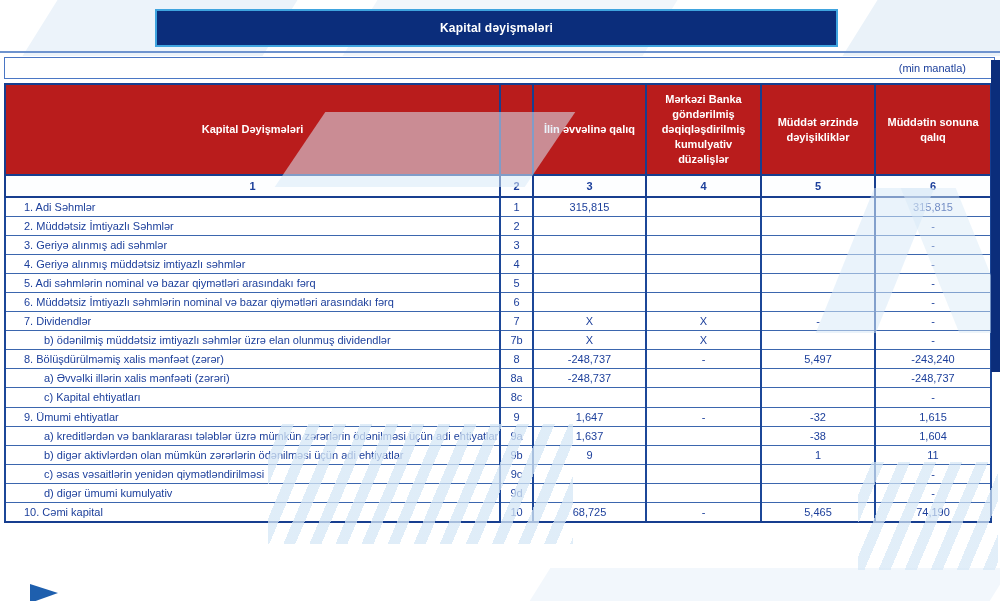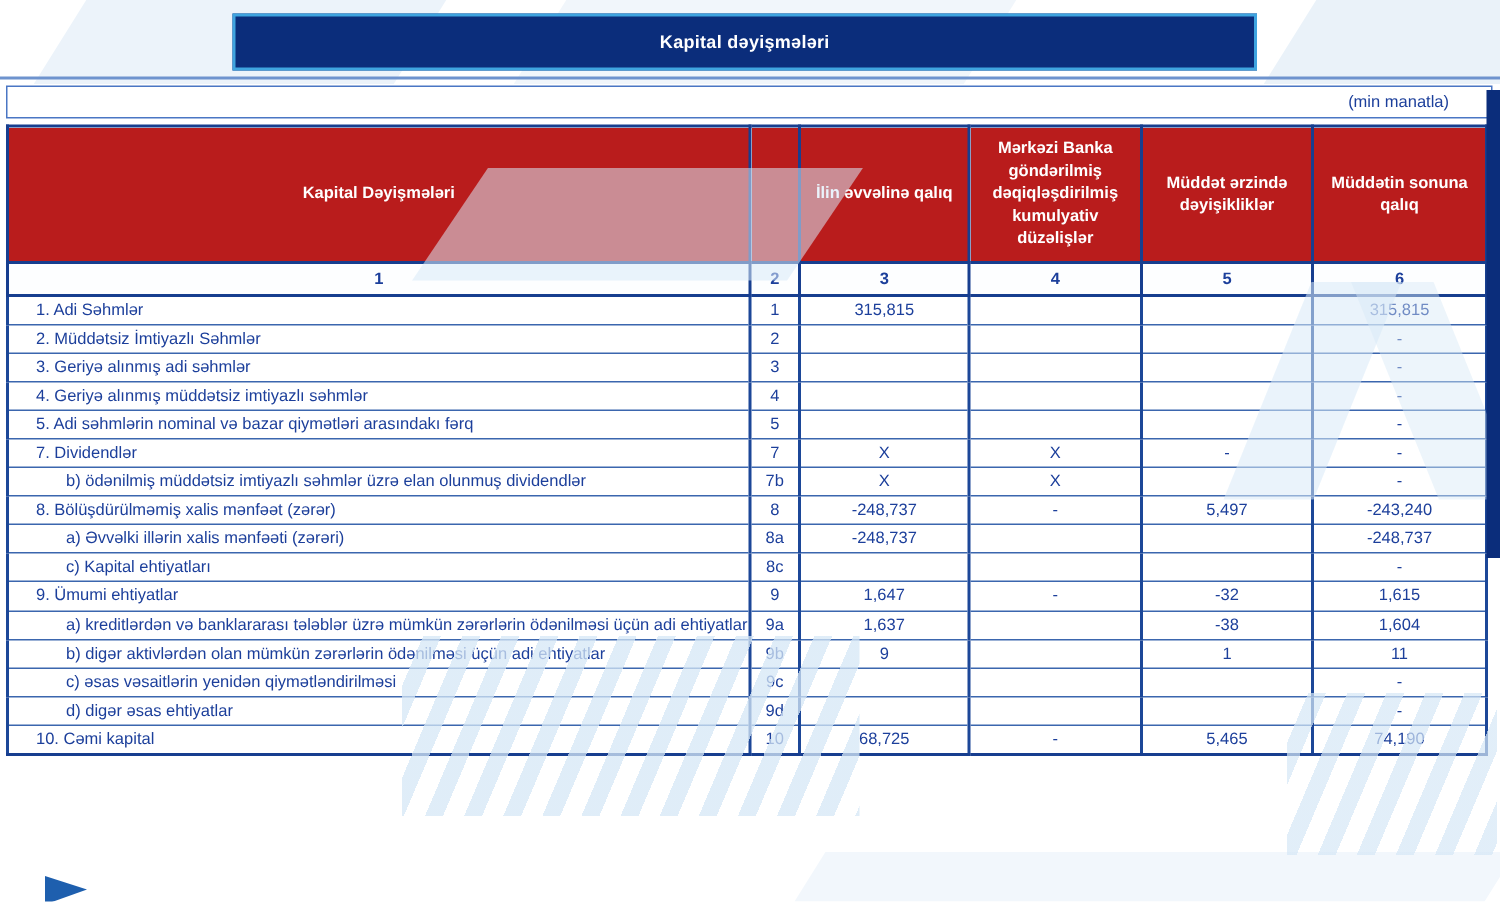--- a/index.html
+++ b/index.html
@@ -160,20 +160,28 @@
   </tr>
         <tr>
     <td class="lbl">5. Adi səhmlərin nominal və bazar qiymətləri arasındakı fərq</td>
     <td class="ctr">5</td>
     <td class="ctr"></td>
     <td class="ctr"></td>
     <td class="ctr"></td>
     <td class="ctr">-</td>
   </tr>
         <tr>
+    <td class="lbl">6. Müddətsiz İmtiyazlı səhmlərin nominal və bazar qiymətləri arasındakı fərq</td>
+    <td class="ctr">6</td>
+    <td class="ctr"></td>
+    <td class="ctr"></td>
+    <td class="ctr"></td>
+    <td class="ctr">-</td>
+  </tr>
+        <tr>
     <td class="lbl">7. Dividendlər</td>
     <td class="ctr">7</td>
     <td class="ctr">X</td>
     <td class="ctr">X</td>
     <td class="ctr">-</td>
     <td class="ctr">-</td>
   </tr>
         <tr class="sub">
     <td class="lbl">b) ödənilmiş müddətsiz imtiyazlı səhmlər üzrə elan olunmuş dividendlər</td>
     <td class="ctr">7b</td>
@@ -232,21 +240,21 @@
   </tr>
         <tr class="sub">
     <td class="lbl">c) əsas vəsaitlərin yenidən qiymətləndirilməsi</td>
     <td class="ctr">9c</td>
     <td class="ctr"></td>
     <td class="ctr"></td>
     <td class="ctr"></td>
     <td class="ctr">-</td>
   </tr>
         <tr class="sub">
-    <td class="lbl">d) digər əsas ehtiyatlar</td>
+    <td class="lbl">d) digər ümumi kumulyativ</td>
     <td class="ctr">9d</td>
     <td class="ctr"></td>
     <td class="ctr"></td>
     <td class="ctr"></td>
     <td class="ctr">-</td>
   </tr>
         <tr>
     <td class="lbl">10. Cəmi kapital</td>
     <td class="ctr">10</td>
     <td class="ctr">68,725</td>

